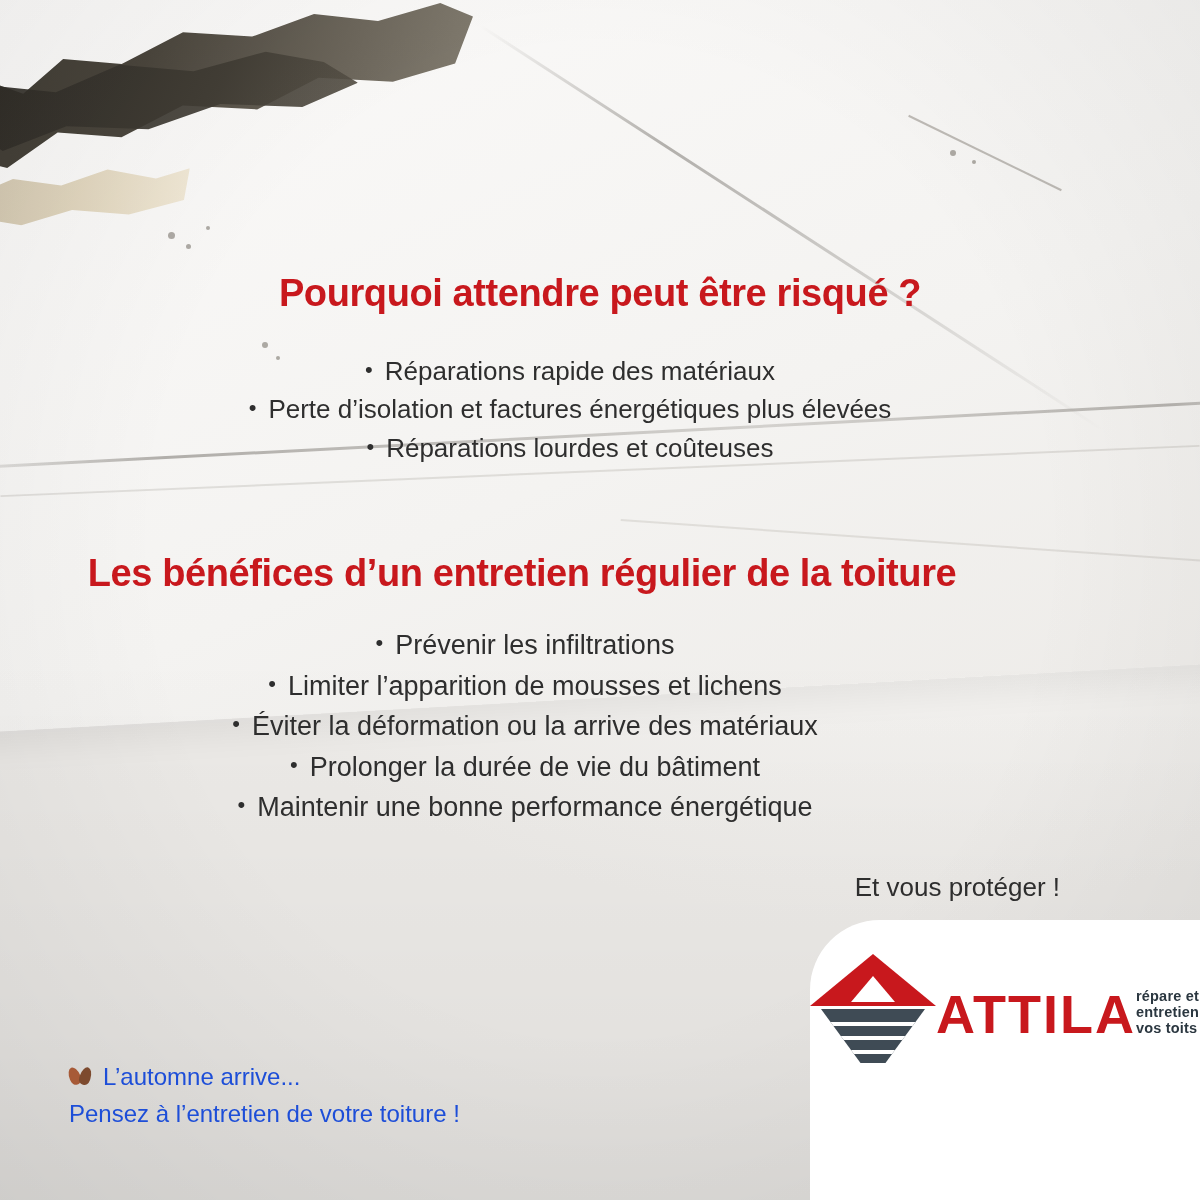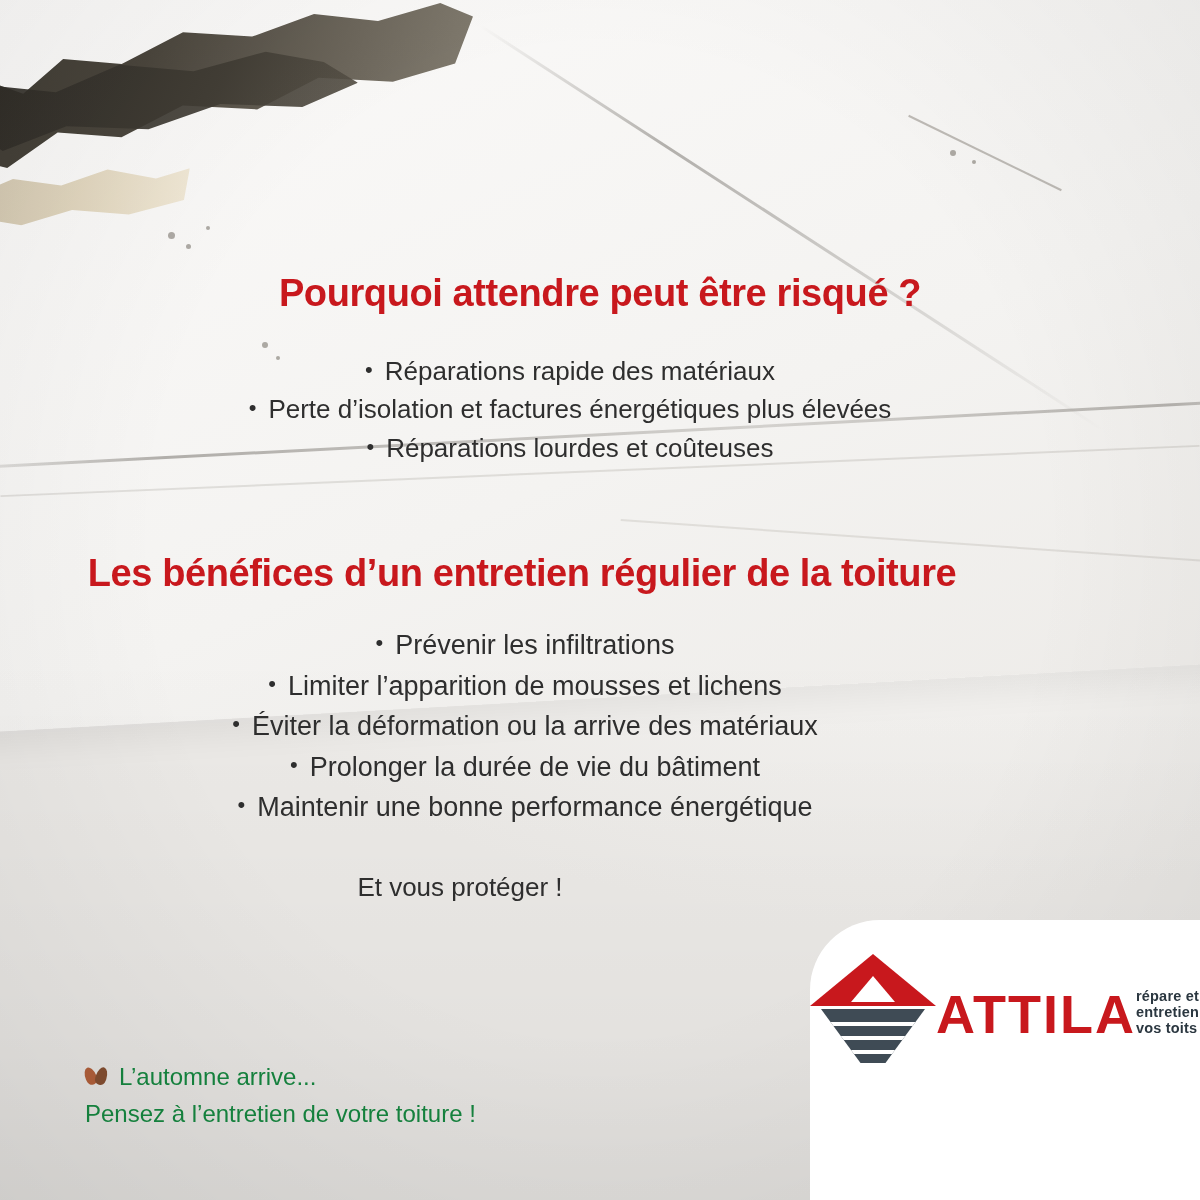--- a/index.html
+++ b/index.html
@@ -179,34 +179,34 @@
     flex-direction: column;
     align-items: center;
   }
   .list-2 li { font-size: 27px; line-height: 1.5; }
 
   .closing {
     position: absolute;
     top: 872px;
     left: 0;
     width: 1200px;
-    text-align: center;
+    text-align: right;
     font-size: 26px;
     color: #2e2e2e;
   }
   .closing-shift { transform: translateX(-140px); display: inline-block; }
   .list1-shift { transform: translateX(-30px); }
   .list2-shift { transform: translateX(-75px); }
 
   
   .season-note {
     position: absolute;
-    left: 85px;
+    left: 69px;
     bottom: 68px;
-    color: #15803d;
+    color: #1d4ed8;
     font-size: 24px;
     line-height: 1.55;
   }
   .season-line {
     display: flex;
     align-items: center;
     white-space: nowrap;
   }
   .leaf-icon {
     display: inline-block;

